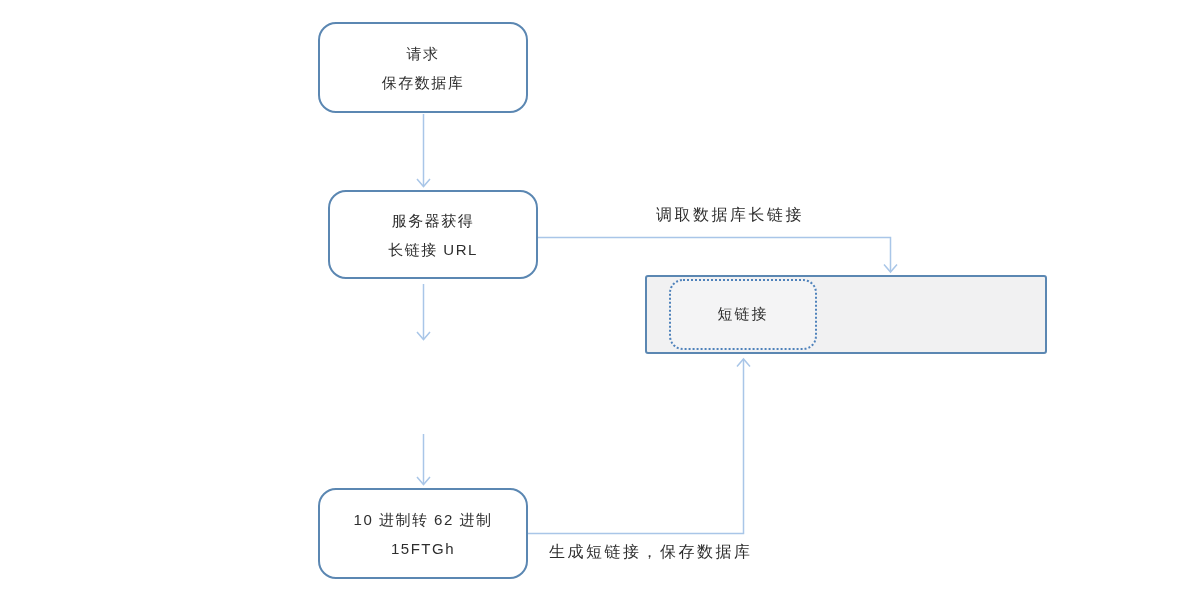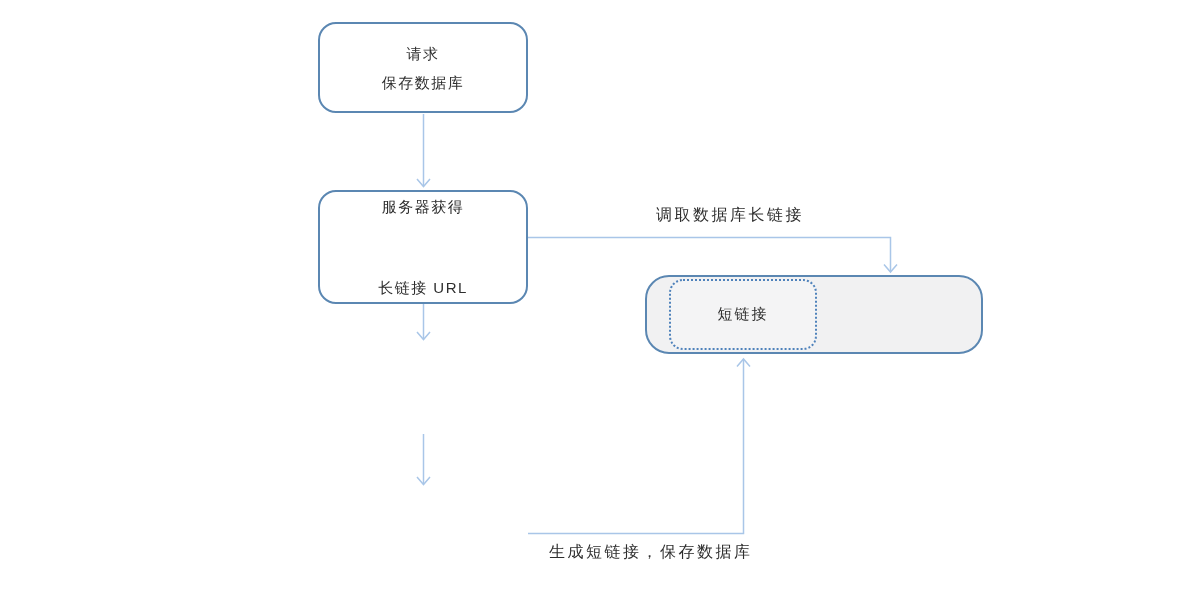--- a/index.html
+++ b/index.html
@@ -30,31 +30,31 @@
     display:flex;
     flex-direction:column;
     align-items:center;
     justify-content:center;
     font-size:15px;
     line-height:29px;
     letter-spacing:1.5px;
     text-align:center;
   }
   .node-1 { left:318px; top:22px;  }
-  .node-2 { left:318px; top:190px; height:114px;justify-content:space-between; }
+  .node-2 { left:328px; top:190px; height:89px; }
   .node-3 { left:318px; top:343px; }
   .node-4 { left:318px; top:488px; }
 
   .db-container {
     position:absolute;
     left:645px; top:275px;
-    width:338px; height:79px;
+    width:402px; height:79px;
     box-sizing:border-box;
     border:2px solid #5b87b2;
-    border-radius:24px;
+    border-radius:3px;
     background:#f1f1f2;
   }
   .db-cell {
     position:absolute;
     top:2px;
     height:71px;
     box-sizing:border-box;
     border:2px dotted #4f82bb;
     border-radius:14px;
     background:#f4f4f5;
@@ -107,20 +107,24 @@
     <span>请求</span>
     <span>保存数据库</span>
   </div>
 
   <div class="node node-2">
     <span>服务器获得</span>
     <span>长链接 URL</span>
   </div>
 
 
+  <div class="node node-4">
+    <span>10 进制转 62 进制</span>
+    <span>15FTGh</span>
+  </div>
 
   <div class="db-container">
     <div class="db-cell db-cell-short">
       <span>短链接</span>
     </div>
   </div>
 
   <div class="edge-label edge-label-save">生成短链接，保存数据库</div>
   <div class="edge-label edge-label-fetch">调取数据库长链接</div>
 

